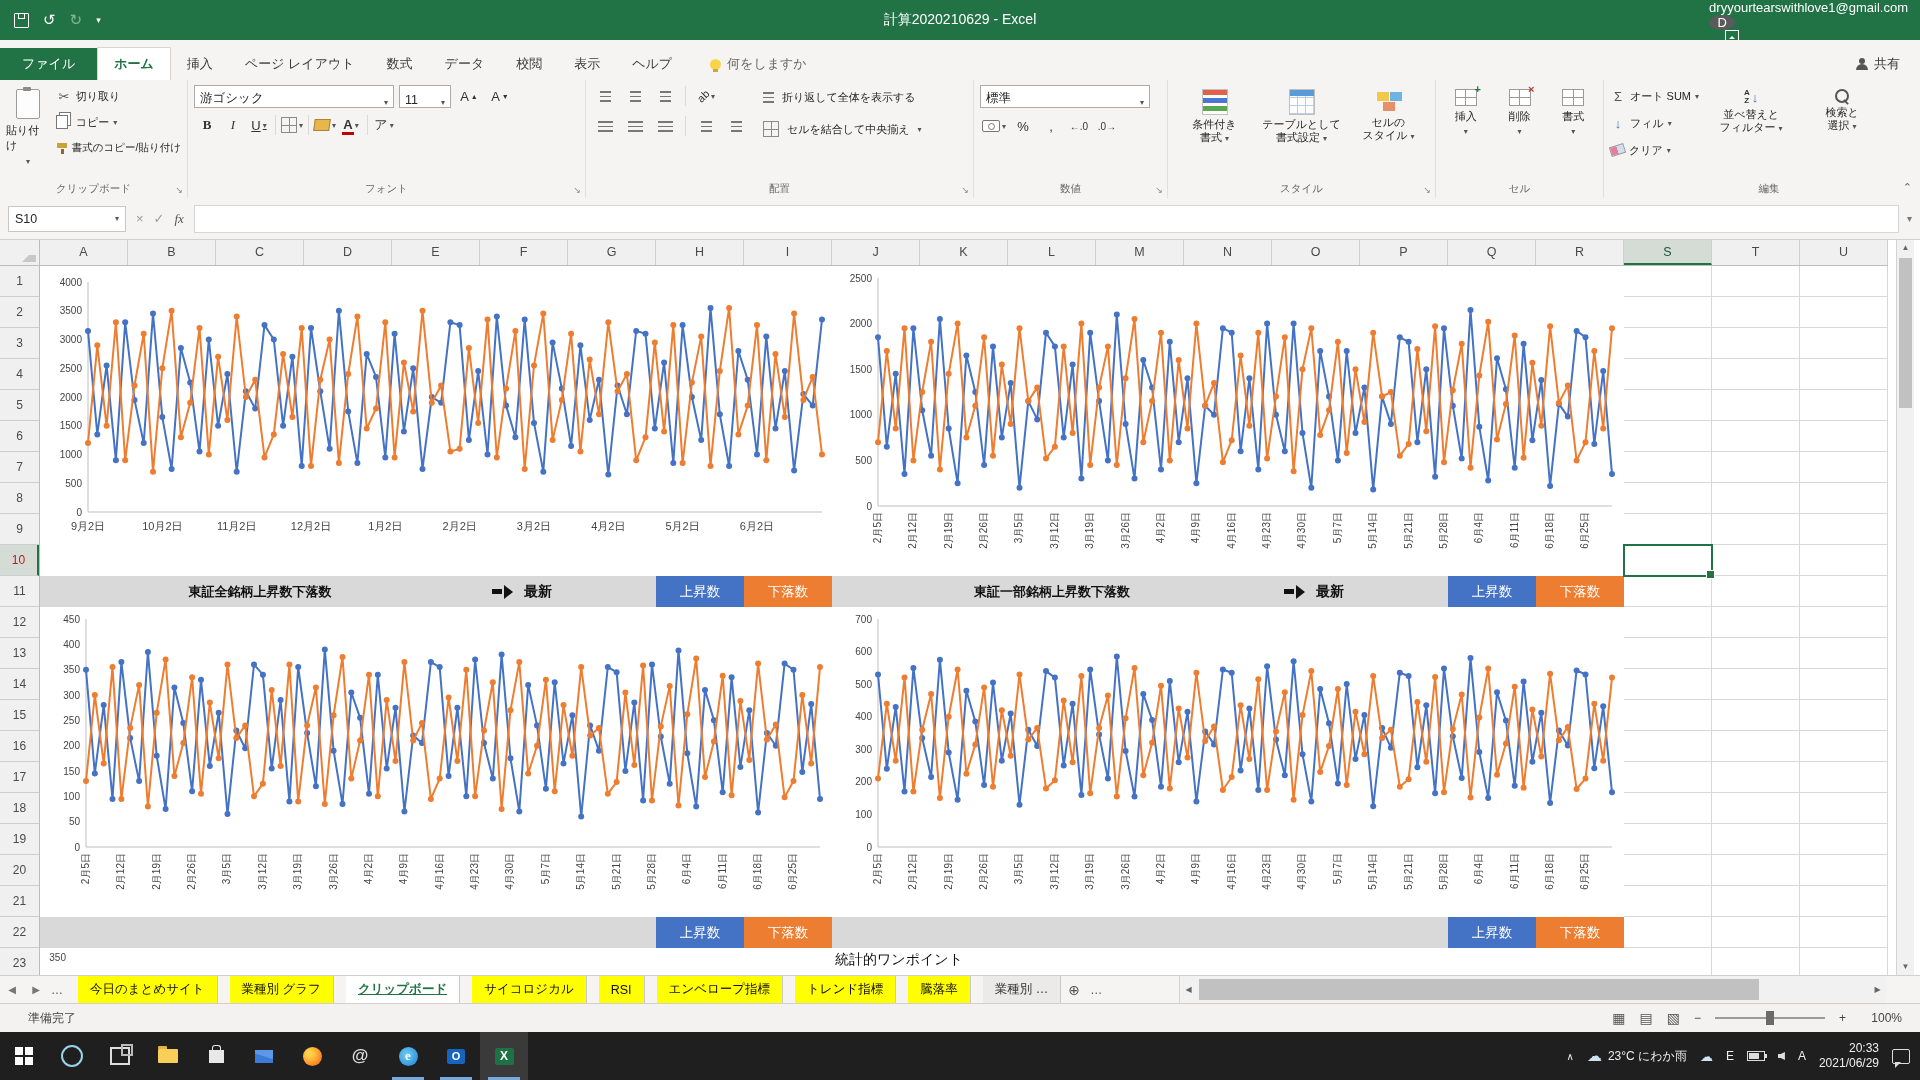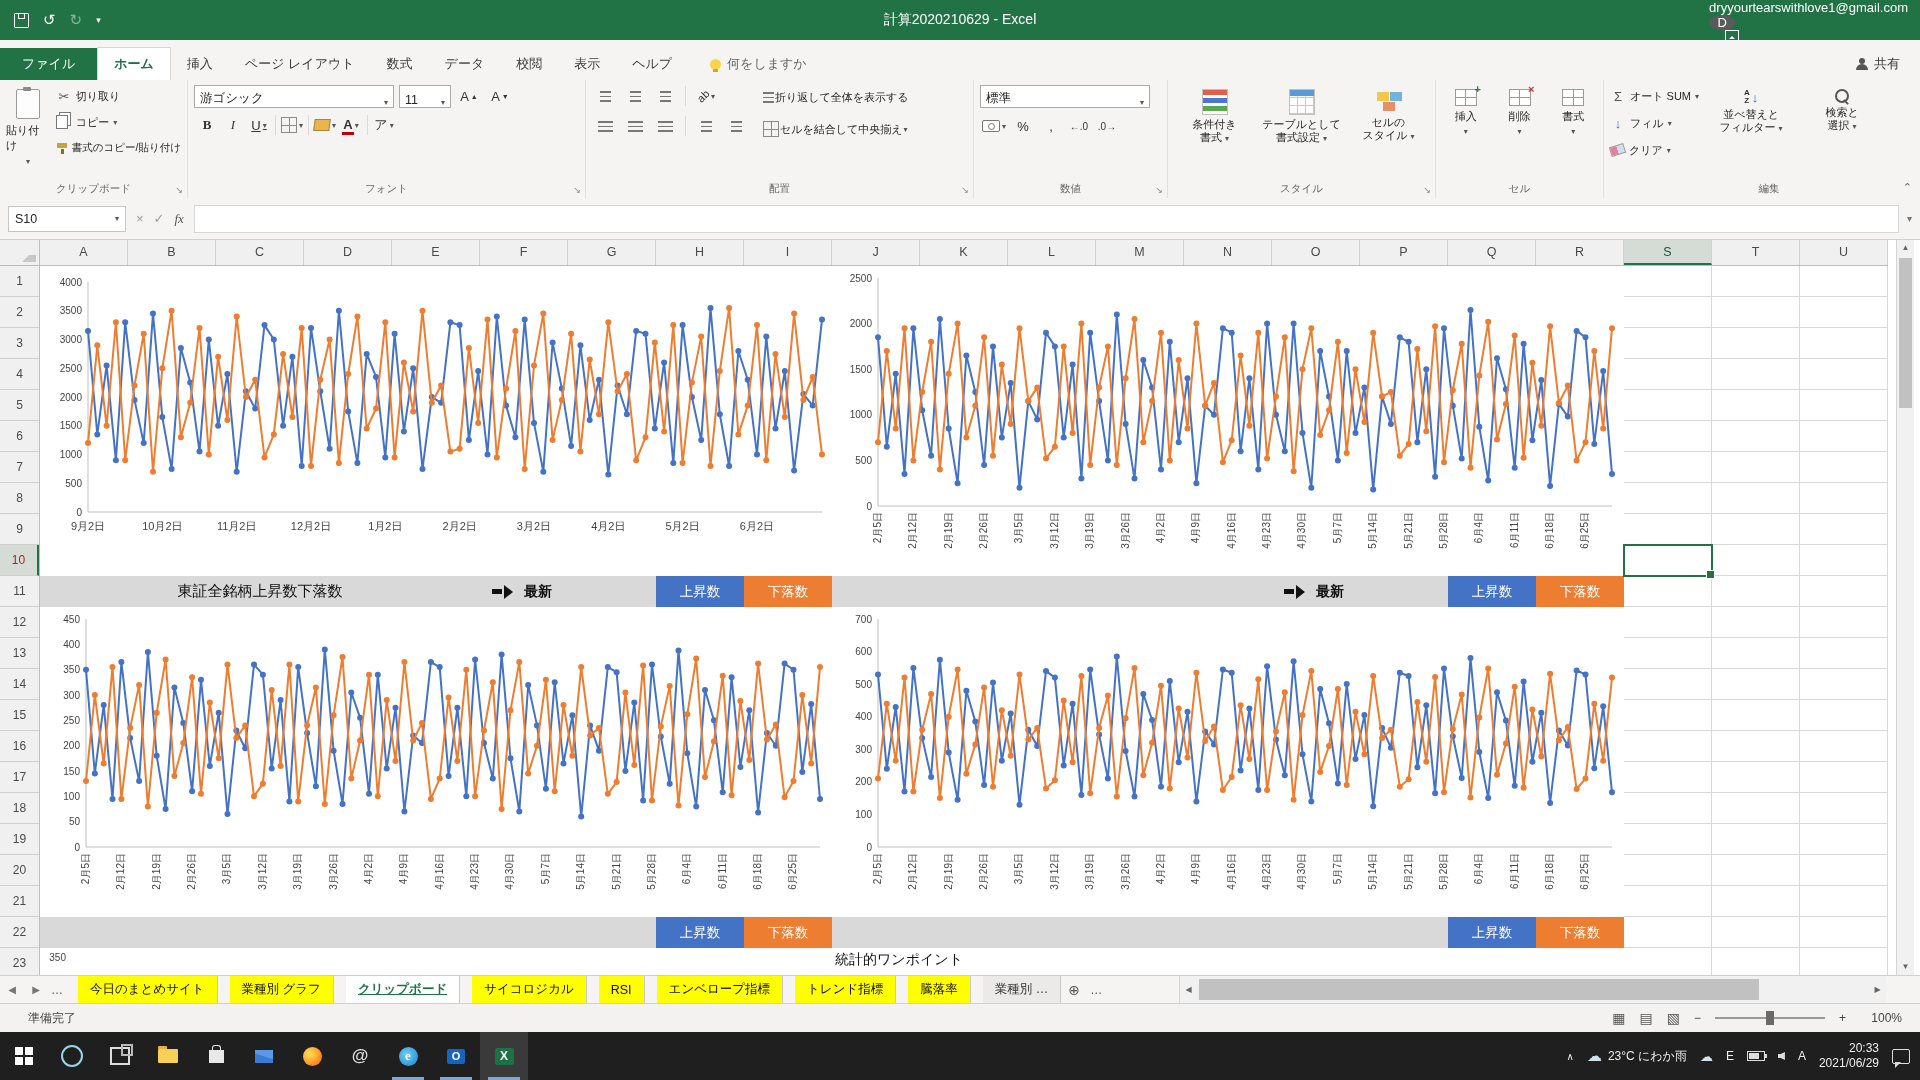--- a/index.html
+++ b/index.html
@@ -67,21 +67,21 @@
   .ital-i{font-style:italic;font-family:"Liberation Serif",serif;}
   .und-u{text-decoration:underline;}
   .i-borders{width:14px;height:14px;border:1px solid #8a8a8a;
      background:linear-gradient(#8a8a8a,#8a8a8a) center/100% 1px no-repeat,
                 linear-gradient(#8a8a8a,#8a8a8a) center/1px 100% no-repeat;}
   .i-bucket{width:14px;height:10px;background:#e8b64c;border:1px solid #a9853a;transform:skewX(-8deg);}
   .fontA{font-size:13px;font-weight:bold;position:relative;line-height:12px;}
   .fontA:after{content:'';position:absolute;left:-1px;right:-1px;bottom:-4px;height:3px;background:#c00000;}
   .i-lines{width:15px;height:11px;background:repeating-linear-gradient(to bottom,#777 0 1.5px,transparent 1.5px 4.5px);}
   .i-lines.sm{width:11px;}
-  .wide-btn{display:flex;align-items:center;gap:1px;font-size:11px;white-space:nowrap;height:24px;}
+  .wide-btn{display:flex;align-items:center;gap:8px;font-size:11px;white-space:nowrap;height:24px;}
   .i-bill{width:16px;height:10px;border:1px solid #777;border-radius:2px;position:relative;background:#fff;}
   .i-bill:after{content:'';position:absolute;left:5px;top:2px;width:5px;height:5px;border-radius:50%;border:1px solid #777;}
   .style-btn{display:flex;flex-direction:column;align-items:center;gap:3px;width:86px;font-size:11px;text-align:center;line-height:13px;padding-top:4px;}
   .i-cf{width:24px;height:24px;border:1px solid #c2c0be;background:
         linear-gradient(to bottom,#e2604a 0 5px,#fff 5px 8px,#4a77d4 8px 13px,#fff 13px 16px,#58a84e 16px 21px,#fff 21px);}
   .i-tbl{width:24px;height:24px;border:1px solid #c2c0be;background:
         linear-gradient(#5b9bd5 0 6px,transparent 6px),
         repeating-linear-gradient(to bottom,transparent 0 7px,#b5cde6 7px 8px),
         repeating-linear-gradient(to right,transparent 0 7px,#b5cde6 7px 8px),#fff;}
   .i-cs{width:24px;height:24px;position:relative;}
@@ -125,21 +125,21 @@
         border-bottom:1px solid #cfcfcf;box-sizing:border-box;}
   .rowh.sel{background:#d5dbd5;border-right:2px solid #217346;color:#b91c1c;}
   .gridarea{position:absolute;top:266px;left:40px;width:1848px;height:709px;overflow:hidden;background:
      repeating-linear-gradient(to right,transparent 0 87px,#d8d8d8 87px 88px),
      repeating-linear-gradient(to bottom,transparent 0 30px,#d8d8d8 30px 31px),#fff;}
   .overlay{position:absolute;left:0;top:0;width:1584px;height:709px;background:#fff;}
   .chart{position:absolute;background:#fff;}
   svg text{font-size:10px;fill:#444;}
   svg text.big{font-size:11px;}
   .panel-bar{position:absolute;height:31px;background:#d9d9d9;display:flex;align-items:center;}
-  .pb-title{position:absolute;left:0;width:440px;text-align:center;font-size:15px;color:#111;}
+  .pb-title{position:absolute;left:0;width:440px;text-align:center;font-size:13px;color:#111;font-weight:bold;}
   .pb-latest{position:absolute;left:452px;display:flex;align-items:center;gap:2px;font-size:14px;font-weight:bold;color:#111;}
   .arr-shaft{width:10px;height:5px;background:#111;}
   .arr-head{width:0;height:0;border:7px solid transparent;border-left:9px solid #111;margin-right:2px;}
   .chip{position:absolute;top:0;width:88px;height:31px;line-height:31px;text-align:center;color:#fff;font-size:13.5px;}
   .chip.up{background:#4472c4;}
   .chip.down{background:#ed7d31;}
   .row23{position:absolute;left:0;top:682px;width:1584px;height:27px;background:#fff;}
   .row23 .tick350{position:absolute;left:0;top:4px;width:26px;text-align:right;font-size:10px;color:#444;}
   .row23 .note{position:absolute;left:795px;top:3px;font-size:14px;color:#111;}
   .selcell{position:absolute;left:1583px;top:278px;width:90px;height:33px;border:2px solid #217346;background:#fff;box-sizing:border-box;z-index:5;}
@@ -951,20 +951,21 @@
         <span class="pb-title">東証全銘柄上昇数下落数</span>
         <span class="pb-latest">
             <span class="arr-shaft"></span>
             <span class="arr-head"></span>
             <span>最新</span>
           </span>
         <span class="chip up" style="right:88px">上昇数</span>
         <span class="chip down" style="right:0">下落数</span>
       </div>
       <div class="panel-bar" style="left:792px;top:310px;width:792px">
+        <span class="pb-title">東証一部銘柄上昇数下落数</span>
         <span class="pb-latest">
             <span class="arr-shaft"></span>
             <span class="arr-head"></span>
             <span>最新</span>
           </span>
         <span class="chip up" style="right:88px">上昇数</span>
         <span class="chip down" style="right:0">下落数</span>
       </div>
 
       <div class="chart" style="left:0;top:341px;width:792px;height:310px"><svg width="792" height="310">

